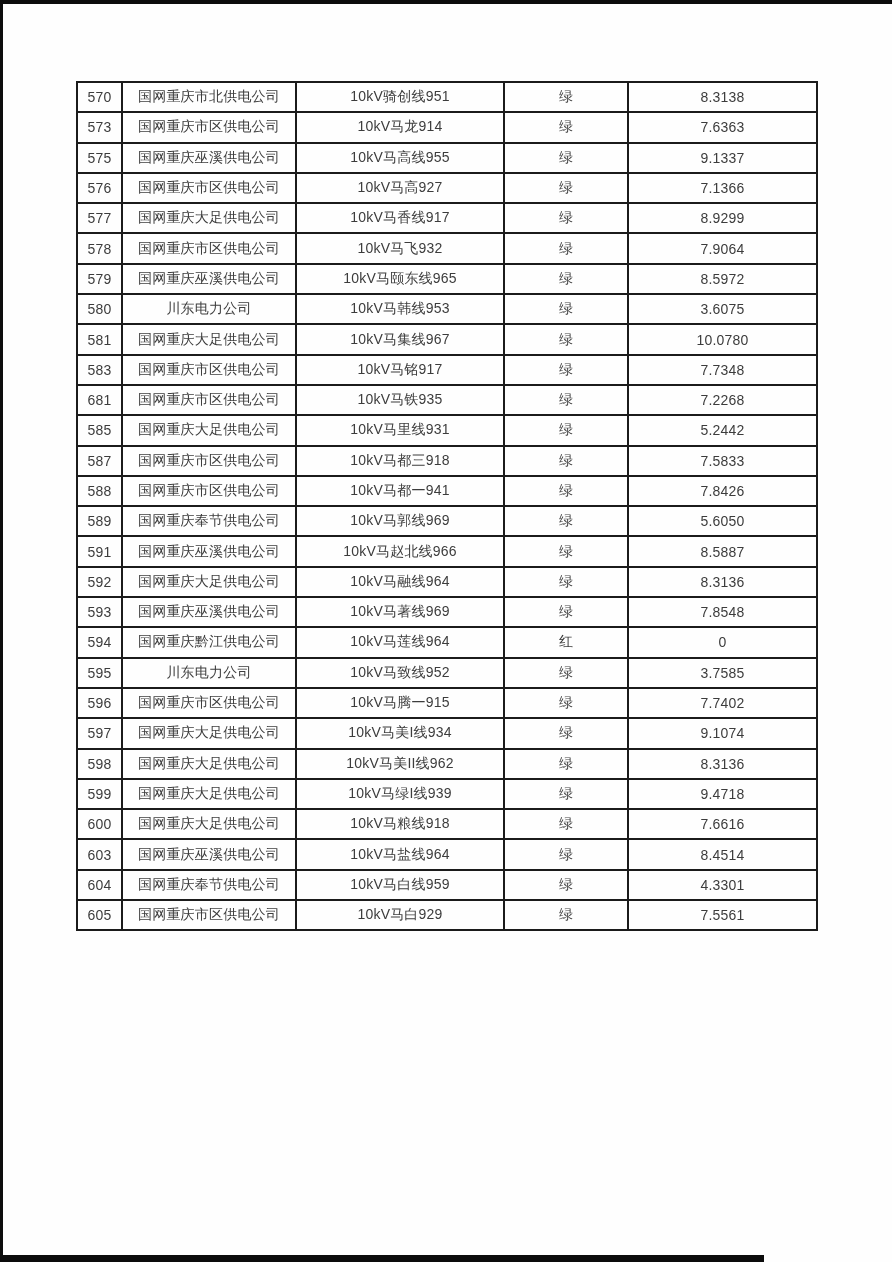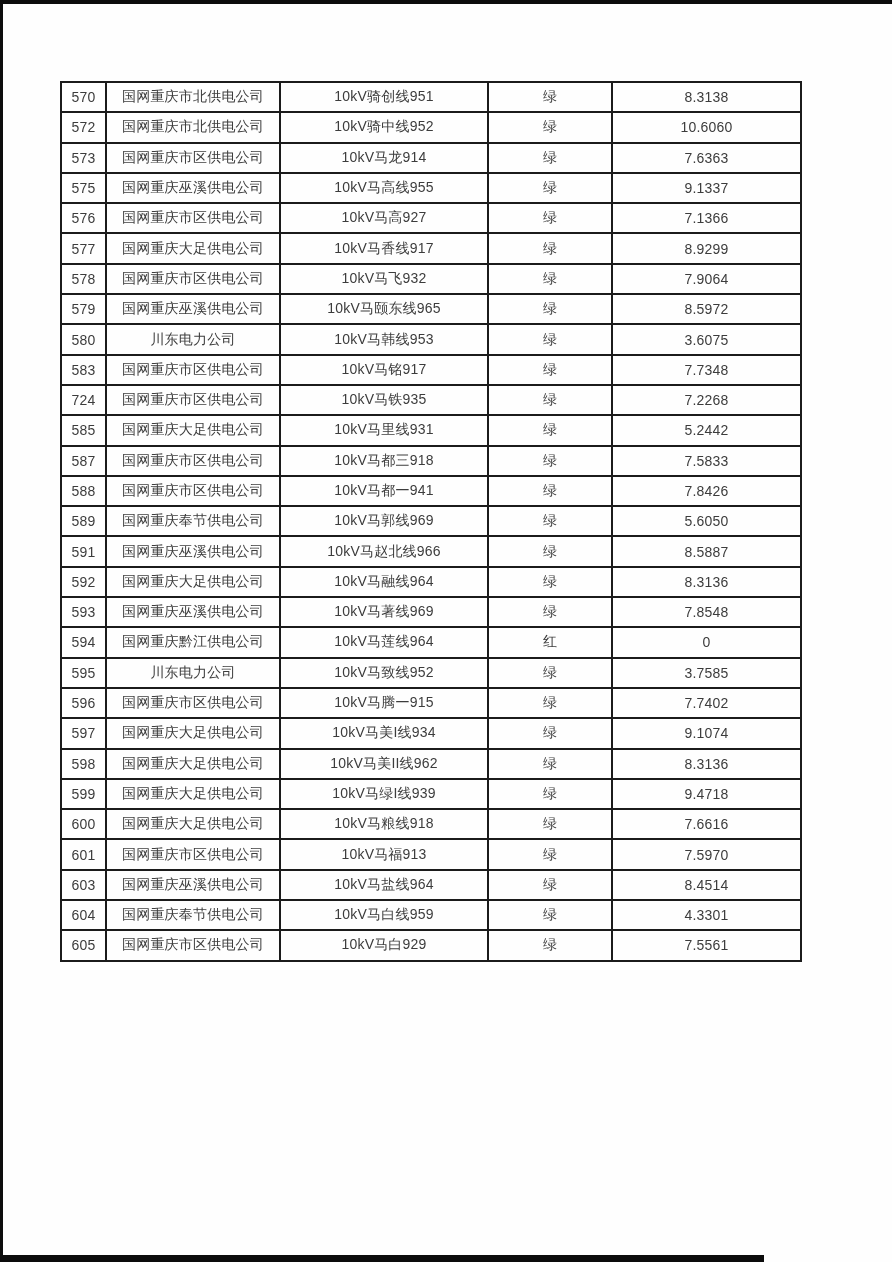--- a/index.html
+++ b/index.html
@@ -12,21 +12,21 @@
   }
   .page { position: relative; width: 892px; height: 1262px; background: #fefefe; }
 
   
   .edge-top    { position: absolute; left: 0; top: 0; width: 892px; height: 4px; background: #0c0c0c; }
   .edge-left   { position: absolute; left: 0; top: 0; width: 3px; height: 1262px; background: #0c0c0c; }
   .edge-bottom { position: absolute; left: 0; top: 1255px; width: 764px; height: 7px; background: #0c0c0c; }
 
   table.data {
     position: absolute;
-    left: 60px; top: 81px;
+    left: 76px; top: 81px;
     width: 740px;
     border-collapse: collapse;
     table-layout: fixed;
   }
   table.data td {
     border: 2px solid #1b1b1b;
     height: 30.3px;
     text-align: center;
     vertical-align: middle;
     font-size: 14px;
@@ -60,27 +60,20 @@
     </colgroup>
     <tbody>
         <tr>
           <td>570</td>
           <td>国网重庆市北供电公司</td>
           <td>10kV骑创线951</td>
           <td>绿</td>
           <td>8.3138</td>
         </tr>
         <tr>
-          <td>572</td>
-          <td>国网重庆市北供电公司</td>
-          <td>10kV骑中线952</td>
-          <td>绿</td>
-          <td>10.6060</td>
-        </tr>
-        <tr>
           <td>573</td>
           <td>国网重庆市区供电公司</td>
           <td>10kV马龙914</td>
           <td>绿</td>
           <td>7.6363</td>
         </tr>
         <tr>
           <td>575</td>
           <td>国网重庆巫溪供电公司</td>
           <td>10kV马高线955</td>
@@ -116,28 +109,35 @@
           <td>8.5972</td>
         </tr>
         <tr>
           <td>580</td>
           <td>川东电力公司</td>
           <td>10kV马韩线953</td>
           <td>绿</td>
           <td>3.6075</td>
         </tr>
         <tr>
+          <td>581</td>
+          <td>国网重庆大足供电公司</td>
+          <td>10kV马集线967</td>
+          <td>绿</td>
+          <td>10.0780</td>
+        </tr>
+        <tr>
           <td>583</td>
           <td>国网重庆市区供电公司</td>
           <td>10kV马铭917</td>
           <td>绿</td>
           <td>7.7348</td>
         </tr>
         <tr>
-          <td>724</td>
+          <td>681</td>
           <td>国网重庆市区供电公司</td>
           <td>10kV马铁935</td>
           <td>绿</td>
           <td>7.2268</td>
         </tr>
         <tr>
           <td>585</td>
           <td>国网重庆大足供电公司</td>
           <td>10kV马里线931</td>
           <td>绿</td>
@@ -228,27 +228,20 @@
           <td>9.4718</td>
         </tr>
         <tr>
           <td>600</td>
           <td>国网重庆大足供电公司</td>
           <td>10kV马粮线918</td>
           <td>绿</td>
           <td>7.6616</td>
         </tr>
         <tr>
-          <td>601</td>
-          <td>国网重庆市区供电公司</td>
-          <td>10kV马福913</td>
-          <td>绿</td>
-          <td>7.5970</td>
-        </tr>
-        <tr>
           <td>603</td>
           <td>国网重庆巫溪供电公司</td>
           <td>10kV马盐线964</td>
           <td>绿</td>
           <td>8.4514</td>
         </tr>
         <tr>
           <td>604</td>
           <td>国网重庆奉节供电公司</td>
           <td>10kV马白线959</td>

